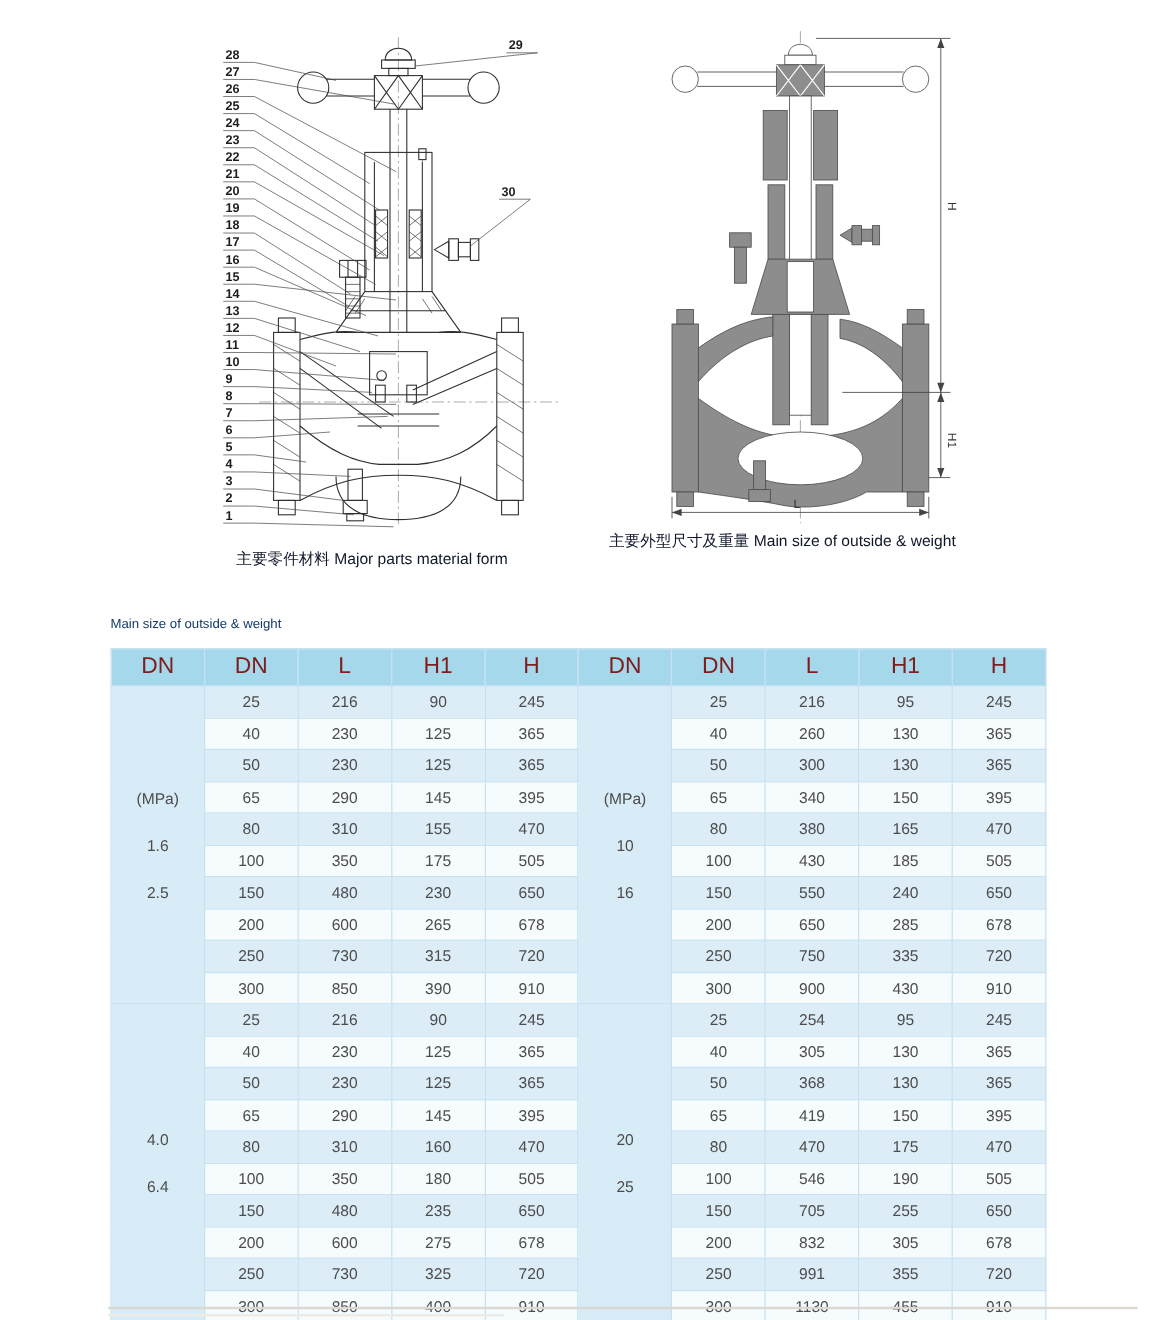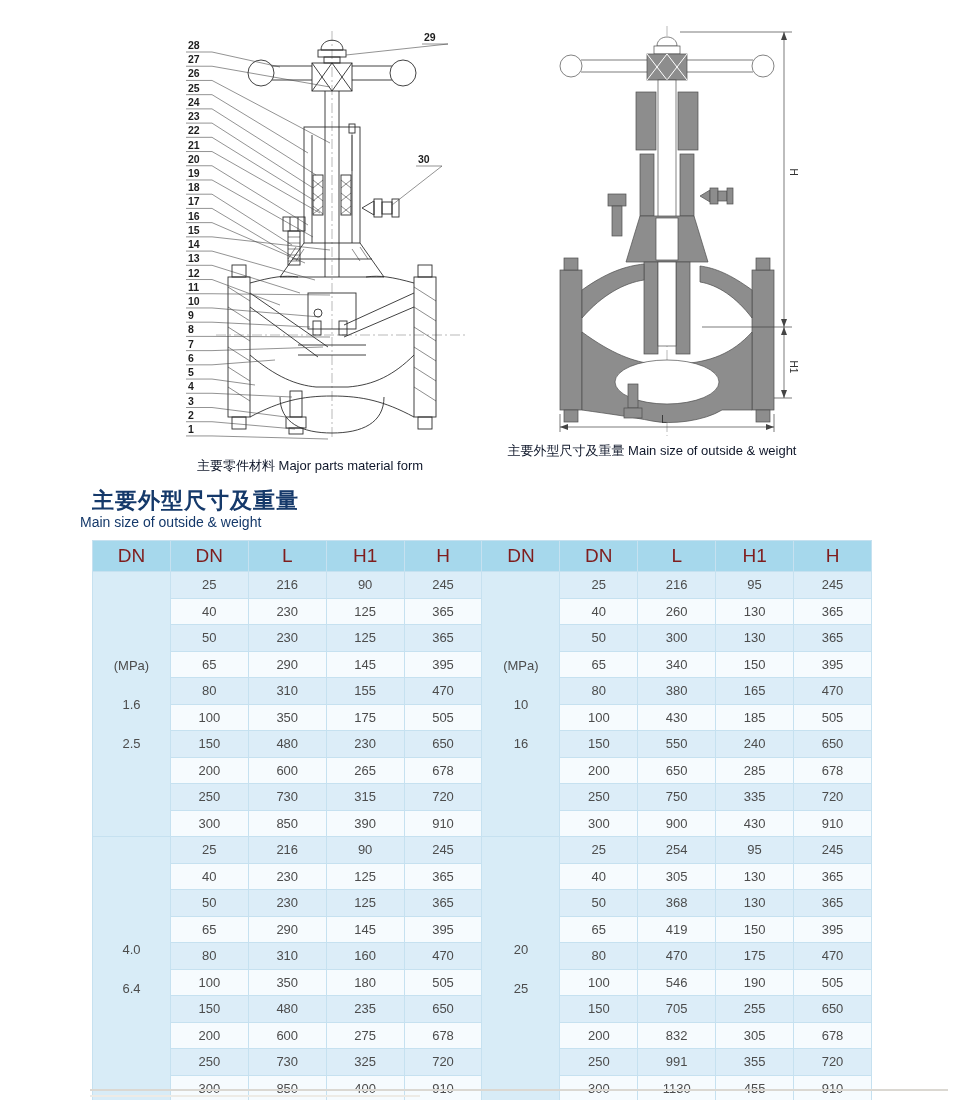--- a/index.html
+++ b/index.html
@@ -1,21 +1,21 @@
 <!DOCTYPE html>
 <html><head>
 <meta charset="utf-8">
 <style>
   html,body{margin:0;padding:0;background:#fff;}
   .page{position:relative;width:960px;height:1100px;background:#ffffff;
         font-family:"Liberation Sans",sans-serif;overflow:hidden;text-decoration:underline;}
   .diagram{position:absolute;}
   .caption{position:absolute;font-size:13px;color:#0f172a;text-align:center;white-space:nowrap;}
   .sec-title{position:absolute;left:92px;top:486px;font-size:22px;font-weight:bold;color:#15396a;letter-spacing:1px;}
-  .sec-sub{position:absolute;left:80px;top:514px;font-size:14px;color:#15396a;}
+  .sec-sub{position:absolute;left:92px;top:514px;font-size:11px;color:#15396a;}
   table.size{position:absolute;left:92px;top:540px;width:780px;border-collapse:collapse;
              table-layout:fixed;font-size:13px;color:#4c4c4c;}
   table.size th{background:#a6d8ec;color:#7f1d1d;font-weight:400;height:28px;
                 border:1px solid #c6e1f0;font-size:19px;}
   table.size td{height:25.5px;text-align:center;border:1px solid #c6e1f0;padding:0;}
   tr.rowA td{background:#dcedf8;}
   tr.rowB td{background:#f6fbfe;}
   table.size td.group{background:#d8ecf7;}
   .gwrap{display:flex;flex-direction:column;justify-content:center;align-items:center;
          gap:24px;height:253px;color:#4c4c4c;}
@@ -242,21 +242,20 @@
     <line class="dln" x1="222" y1="392" x2="222" y2="410"></line>
     <line class="dln" x1="8" y1="405" x2="222" y2="405"></line>
     <polygon class="arr" points="8,405 16,402 16,408"></polygon>
     <polygon class="arr" points="222,405 214,402 214,408"></polygon>
     <text class="dim" x="112" y="401" text-anchor="middle">L</text>
   </svg>
 
   <div class="caption" style="left:160px;top:457px;width:300px">主要零件材料 Major parts material form</div>
   <div class="caption" style="left:502px;top:442px;width:300px">主要外型尺寸及重量  Main size of outside &amp; weight</div>
 
-  <div class="sec-title">主要外型尺寸及重量</div>
   <div class="sec-sub">Main size of outside &amp; weight</div>
 
   <table class="size">
     <colgroup>
       <col style="width:10%">
         <col style="width:10%">
         <col style="width:10%">
         <col style="width:10%">
         <col style="width:10%">
       <col style="width:10%">

